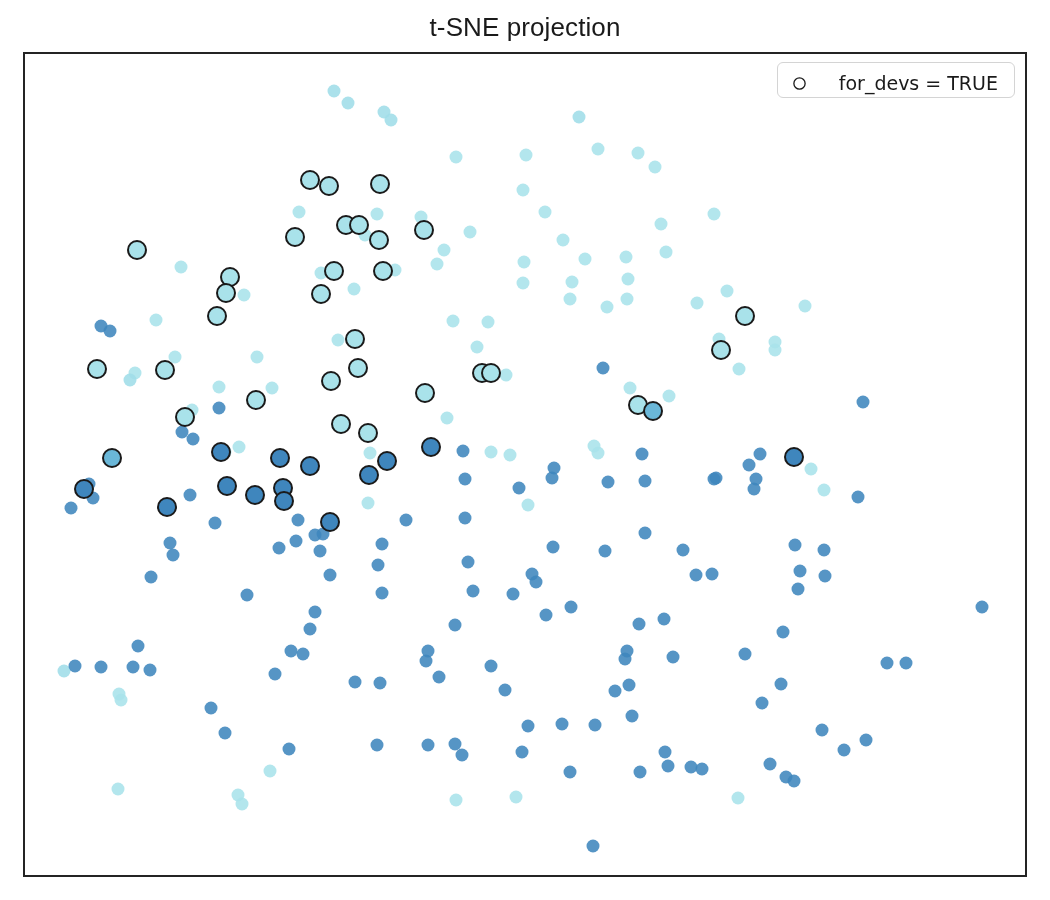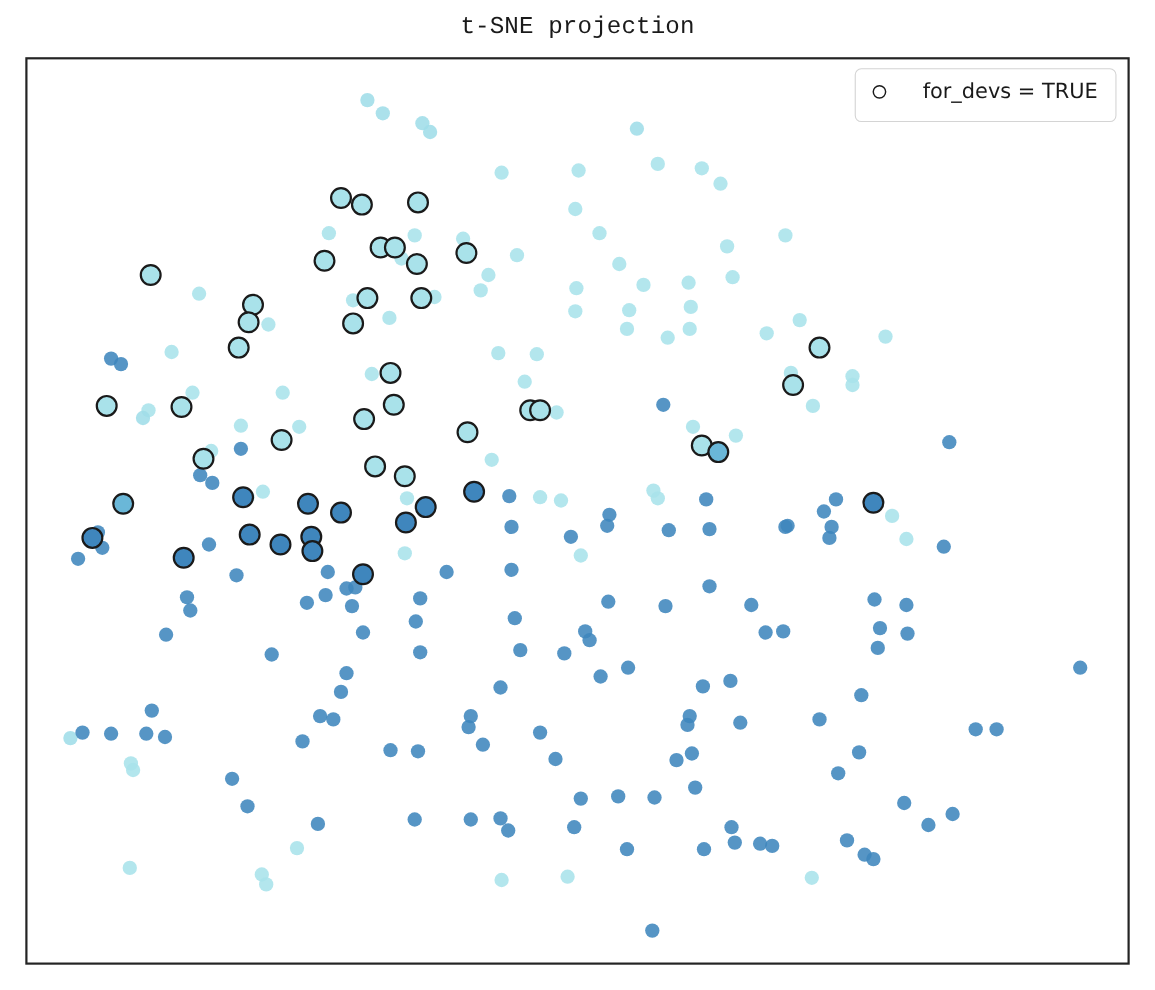--- a/index.html
+++ b/index.html
@@ -18,23 +18,23 @@
     width: 1050px;
     height: 900px;
     background: #ffffff;
   }
   #chart-title {
     position: absolute;
     left: 0;
     top: 12px;
     width: 1050px;
     text-align: center;
-    font-size: 22px;
+    font-size: 26px;
     color: #1a1a1a;
-    font-family: Liberation Mono, monospace;
+    font-family: Liberation Sans, sans-serif;
     letter-spacing: 0.1px;
   }
   #plot-area {
     position: absolute;
     left: 23px;
     top: 52px;
     width: 1004px;
     height: 825px;
     border: 2.2px solid #242424;
     box-sizing: border-box;
@@ -51,21 +51,21 @@
   #points-layer svg {
     display: block;
   }
   #legend-box {
     position: absolute;
     right: 10px;
     top: 8px;
     display: flex;
     align-items: center;
     gap: 32px;
-    padding: 9px 16px 16px 14px;
+    padding: 9px 16px 3px 14px;
     background: #ffffff;
     border: 1.2px solid #d4d4d4;
     border-radius: 6px;
     box-sizing: border-box;
   }
   #legend-marker {
     width: 15px;
     height: 15px;
     flex: 0 0 auto;
   }

